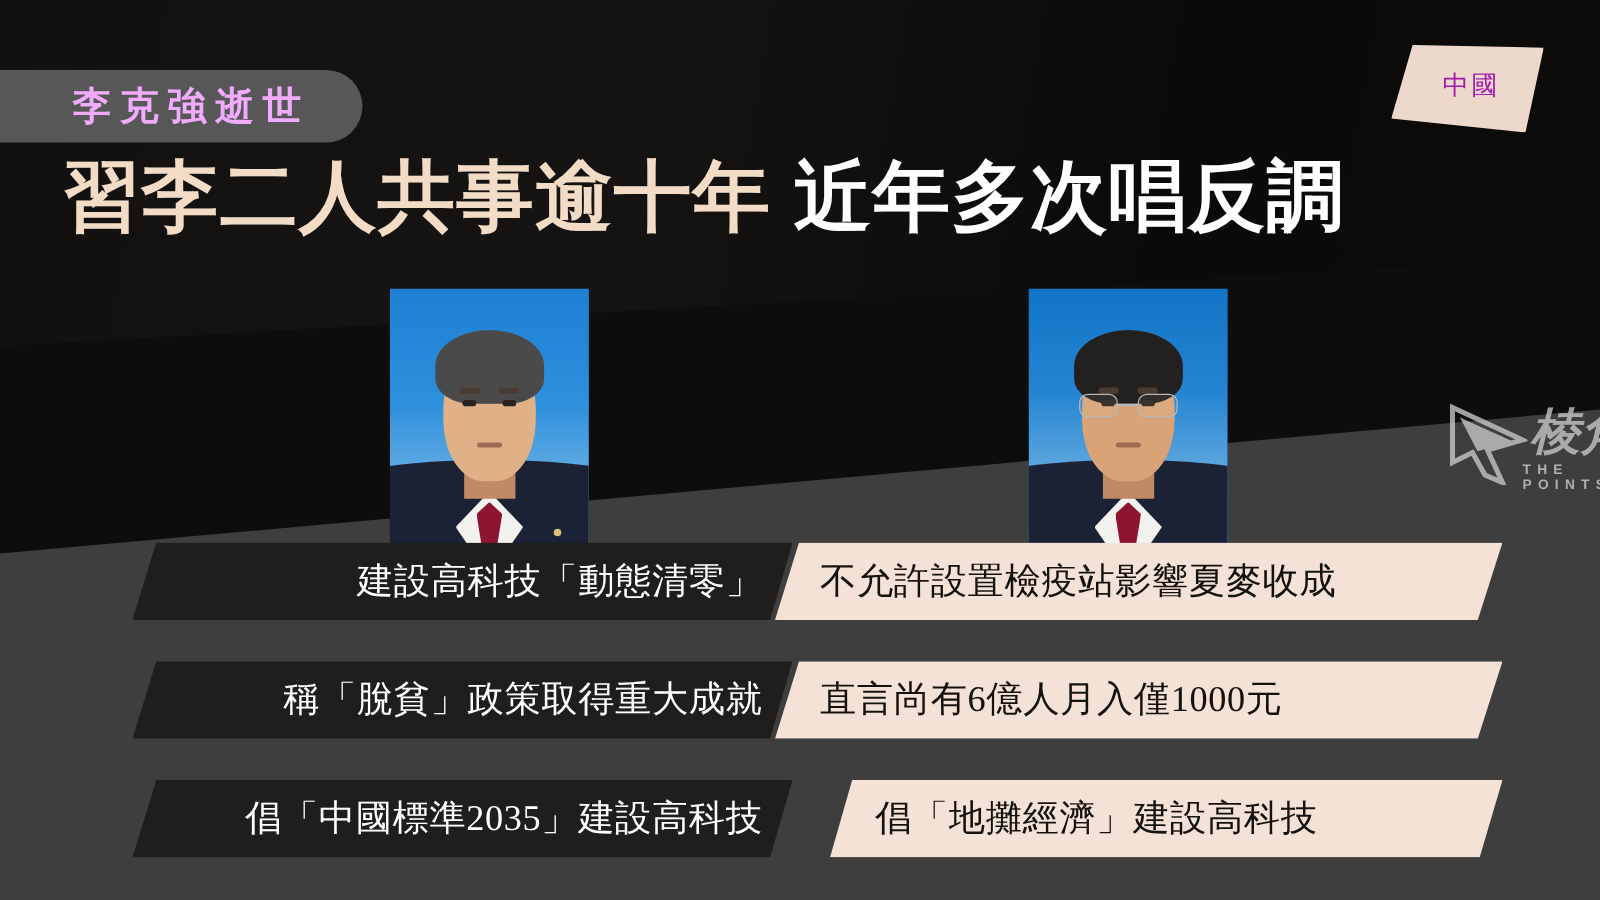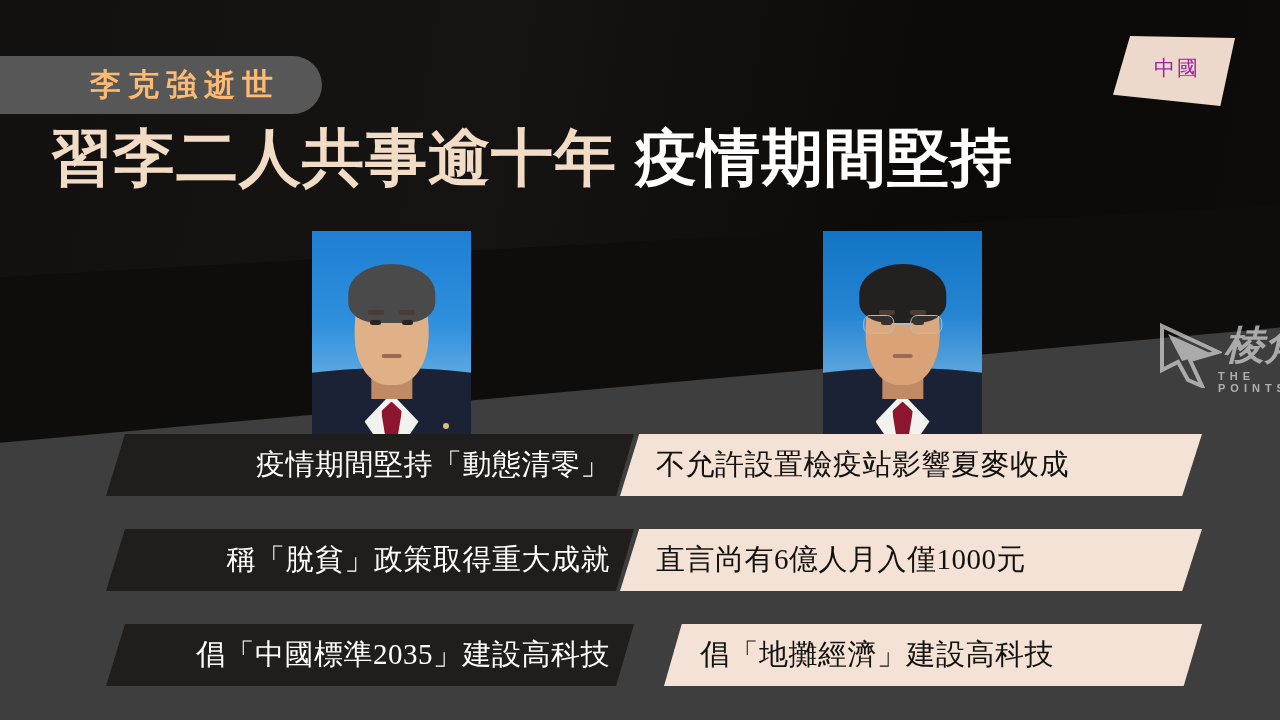--- a/index.html
+++ b/index.html
@@ -53,26 +53,25 @@
   .kicker{
     position:absolute;
     left:-40px; top:56px;
     height:58px;
     padding:0 42px 0 98px;
     background:#575757;
     border-radius:0 30px 30px 0;
     display:flex; align-items:center;
   }
   .kicker span{
-    color:#fdba74;
+    color:#f0abfc;
     font-size:31px;
     font-weight:bold;
     letter-spacing:7px;
     font-family:"Liberation Serif","DejaVu Serif",serif;
-    margin-left:32px;
   }
 
   
   .headline{
     position:absolute;
     left:50px; top:126px;
     white-space:nowrap;
     font-size:62px;
     font-weight:bold;
     letter-spacing:1px;
@@ -287,21 +286,21 @@
 
   <div class="cat-tag">
     <span>中國</span>
   </div>
 
   <div class="kicker">
     <span>李克強逝世</span>
   </div>
 
   <div class="headline">
-    <span class="h-a">習李二人共事逾十年</span><span class="h-gap"></span><span class="h-b">疫情期間堅持</span>
+    <span class="h-a">習李二人共事逾十年</span><span class="h-gap"></span><span class="h-b">近年多次唱反調</span>
   </div>
 
   <div class="portrait p1">
     <div class="sky"></div>
     <div class="suit"></div>
     <div class="shirt"></div>
     <div class="tie"></div>
     <div class="neck"></div>
     <div class="face lt"></div>
     <div class="hair"></div>
@@ -330,21 +329,21 @@
       <div class="bridge"></div>
       <div class="lens r"></div>
     </div>
     <div class="mouth"></div>
   </div>
 
   <div class="rows">
 
     <div class="row r1">
       <div class="cell cell-left">
-        <span class="txt">疫情期間堅持「動態清零」</span>
+        <span class="txt">建設高科技「動態清零」</span>
       </div>
       <div class="cell cell-right">
         <span class="txt">不允許設置檢疫站影響夏麥收成</span>
       </div>
     </div>
 
     <div class="row r2">
       <div class="cell cell-left">
         <span class="txt">稱「脫貧」政策取得重大成就</span>
       </div>

